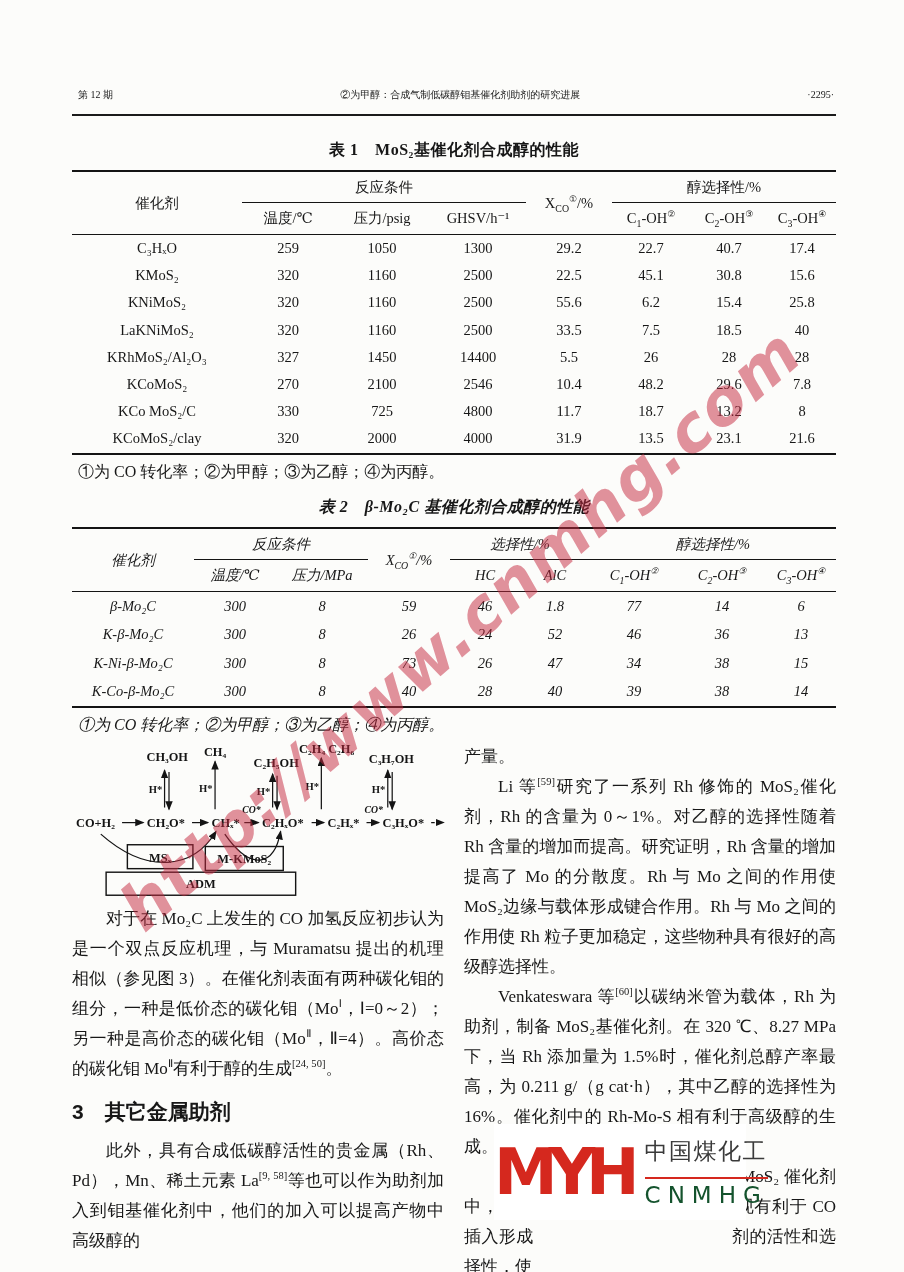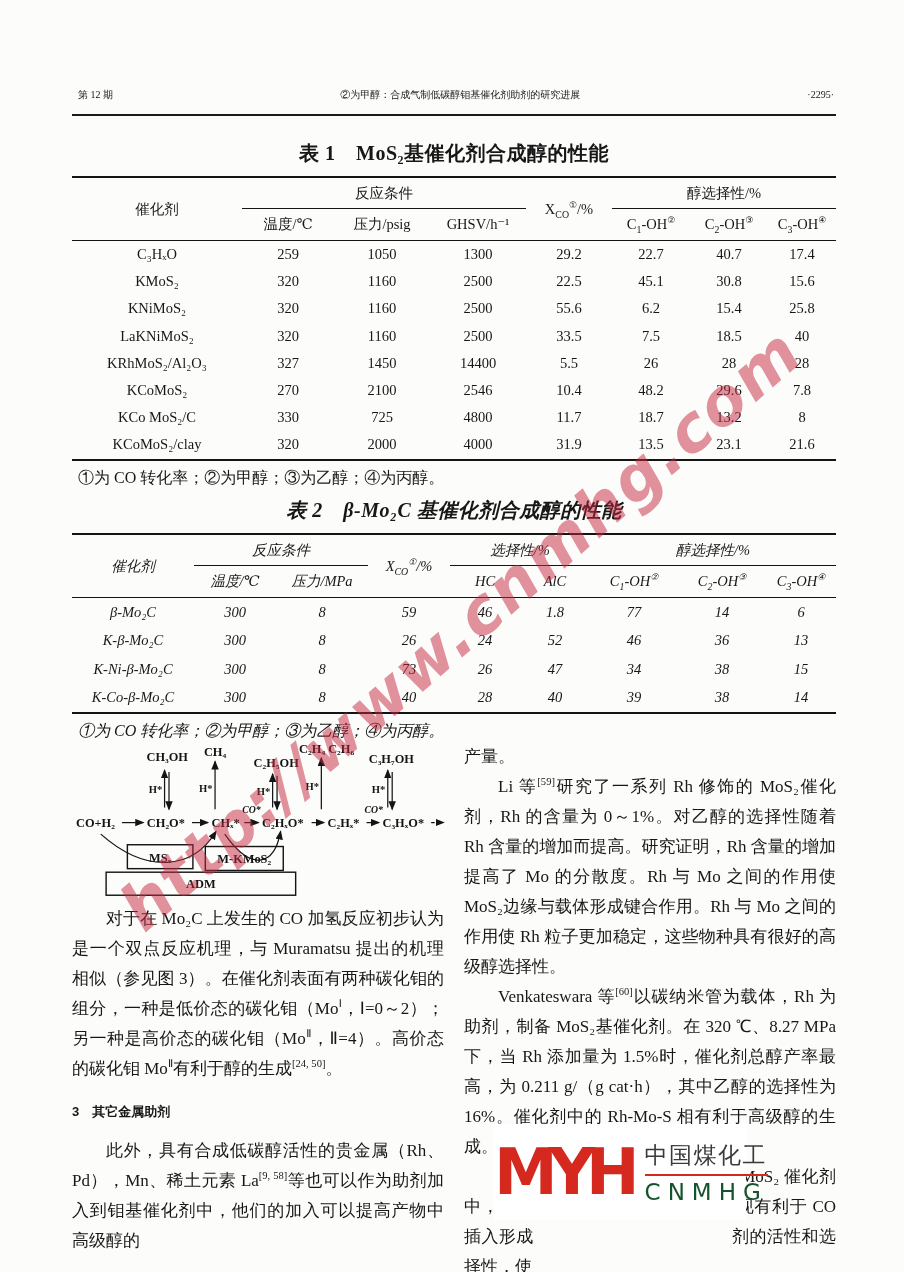--- a/index.html
+++ b/index.html
@@ -8,39 +8,39 @@
     background:#fcfcfa;color:#171717;
     font-family:"Liberation Serif","DejaVu Serif",serif;
   }
   
   .pheader{position:absolute;top:88px;left:78px;width:756px;display:flex;justify-content:space-between;align-items:baseline;font-size:10px;}
   .prule{position:absolute;top:114px;left:72px;width:764px;border-top:2.5px solid #1b1b1b;}
   
   .tblock{position:absolute;left:72px;width:764px;}
   #tblock1{top:140px;}
   #tblock2{top:497px;font-style:italic;}
-  .tbl-title{text-align:center;font-weight:bold;font-size:20px;margin-bottom:9px;letter-spacing:.5px;}
+  .tbl-title{text-align:center;font-weight:bold;font-size:16px;margin-bottom:9px;letter-spacing:.5px;}
   table{width:100%;border-collapse:collapse;table-layout:fixed;font-size:14.5px;}
   .tbl{border-top:2.3px solid #141414;border-bottom:2.3px solid #141414;}
   th,td{font-weight:normal;text-align:center;padding:0;white-space:nowrap;overflow:hidden;}
   tr.h1 th{height:30px;vertical-align:middle;}
   tr.h2 th{height:31px;vertical-align:middle;border-bottom:1.8px solid #141414;}
   th.grp{border-bottom:1.5px solid #141414;}
   th[rowspan]{border-bottom:1.8px solid #141414;}
   #tblock1 td{height:27.2px;}
   #tblock2 td{height:28.5px;}
   .footnote{font-size:16px;margin-top:7px;padding-left:6px;}
   sup{font-size:.62em;line-height:0;}
   sub{font-size:.68em;line-height:0;}
   
   .cols{position:absolute;top:742px;left:72px;width:764px;display:flex;justify-content:space-between;}
   .col{width:372px;font-size:17px;line-height:30px;text-align:justify;}
   .col p{margin:0;text-indent:2em;font-family:Liberation Serif, serif;}
   .col p.noindent{text-indent:0;}
-  .sec-head{font-family:"Liberation Sans","DejaVu Sans",sans-serif;font-weight:bold;font-size:13px;line-height:30px;margin:13px 0 9px;text-indent:0;}
+  .sec-head{font-family:"Liberation Sans","DejaVu Sans",sans-serif;font-weight:bold;font-size:21px;line-height:30px;margin:13px 0 9px;text-indent:0;}
   .gap{display:inline-block;height:1px;}
   
   .figure{margin-bottom:4px;}
   .fig-svg{display:block;margin-left:4px;}
   .fig-svg text{font-family:"Liberation Serif","DejaVu Serif",serif;fill:#141414;}
   .fig-svg .nd{font-size:14px;font-weight:bold;}
   .fig-svg .sm{font-size:11px;font-weight:bold;font-style:italic;}
   .fig-svg .hl{font-size:12px;font-weight:bold;}
   .fig-svg line,.fig-svg path.ln{stroke:#141414;stroke-width:1.4;fill:none;}
   .fig-svg rect{stroke:#141414;stroke-width:1.6;fill:none;}
@@ -49,21 +49,21 @@
   .watermark{
     position:absolute;left:28px;top:608px;width:830px;z-index:30;pointer-events:none;
     transform:rotate(-41deg);text-align:center;
     font-family:"DejaVu Sans",sans-serif;font-style:italic;font-weight:bold;
     font-size:64px;letter-spacing:2px;opacity:.5;
   }
   
   .logo{position:absolute;left:494px;top:1124px;width:252px;height:96px;background:#fff;z-index:40;display:flex;align-items:center;}
   .logo-mark{font-family:"DejaVu Sans",sans-serif;font-weight:bold;font-size:64px;letter-spacing:-9px;line-height:.85;}
   .logo-right{margin-left:14px;}
-  .logo-cn{font-size:23px;color:#3a3a3a;padding-bottom:3px;letter-spacing:1.5px;border-bottom:2px solid #d5281e;}
+  .logo-cn{font-size:23px;color:#3a3a3a;padding-bottom:10px;letter-spacing:1.5px;border-bottom:2px solid #d5281e;}
   .logo-en{font-family:"DejaVu Sans",sans-serif;font-size:23px;color:#14532d;letter-spacing:7px;margin-top:3px;}
 </style>
 </head>
 <body>
 
 <div class="pheader">
   <span>第 12 期</span>
   <span>②为甲醇：合成气制低碳醇钼基催化剂助剂的研究进展</span>
   <span>·2295·</span>
 </div>

